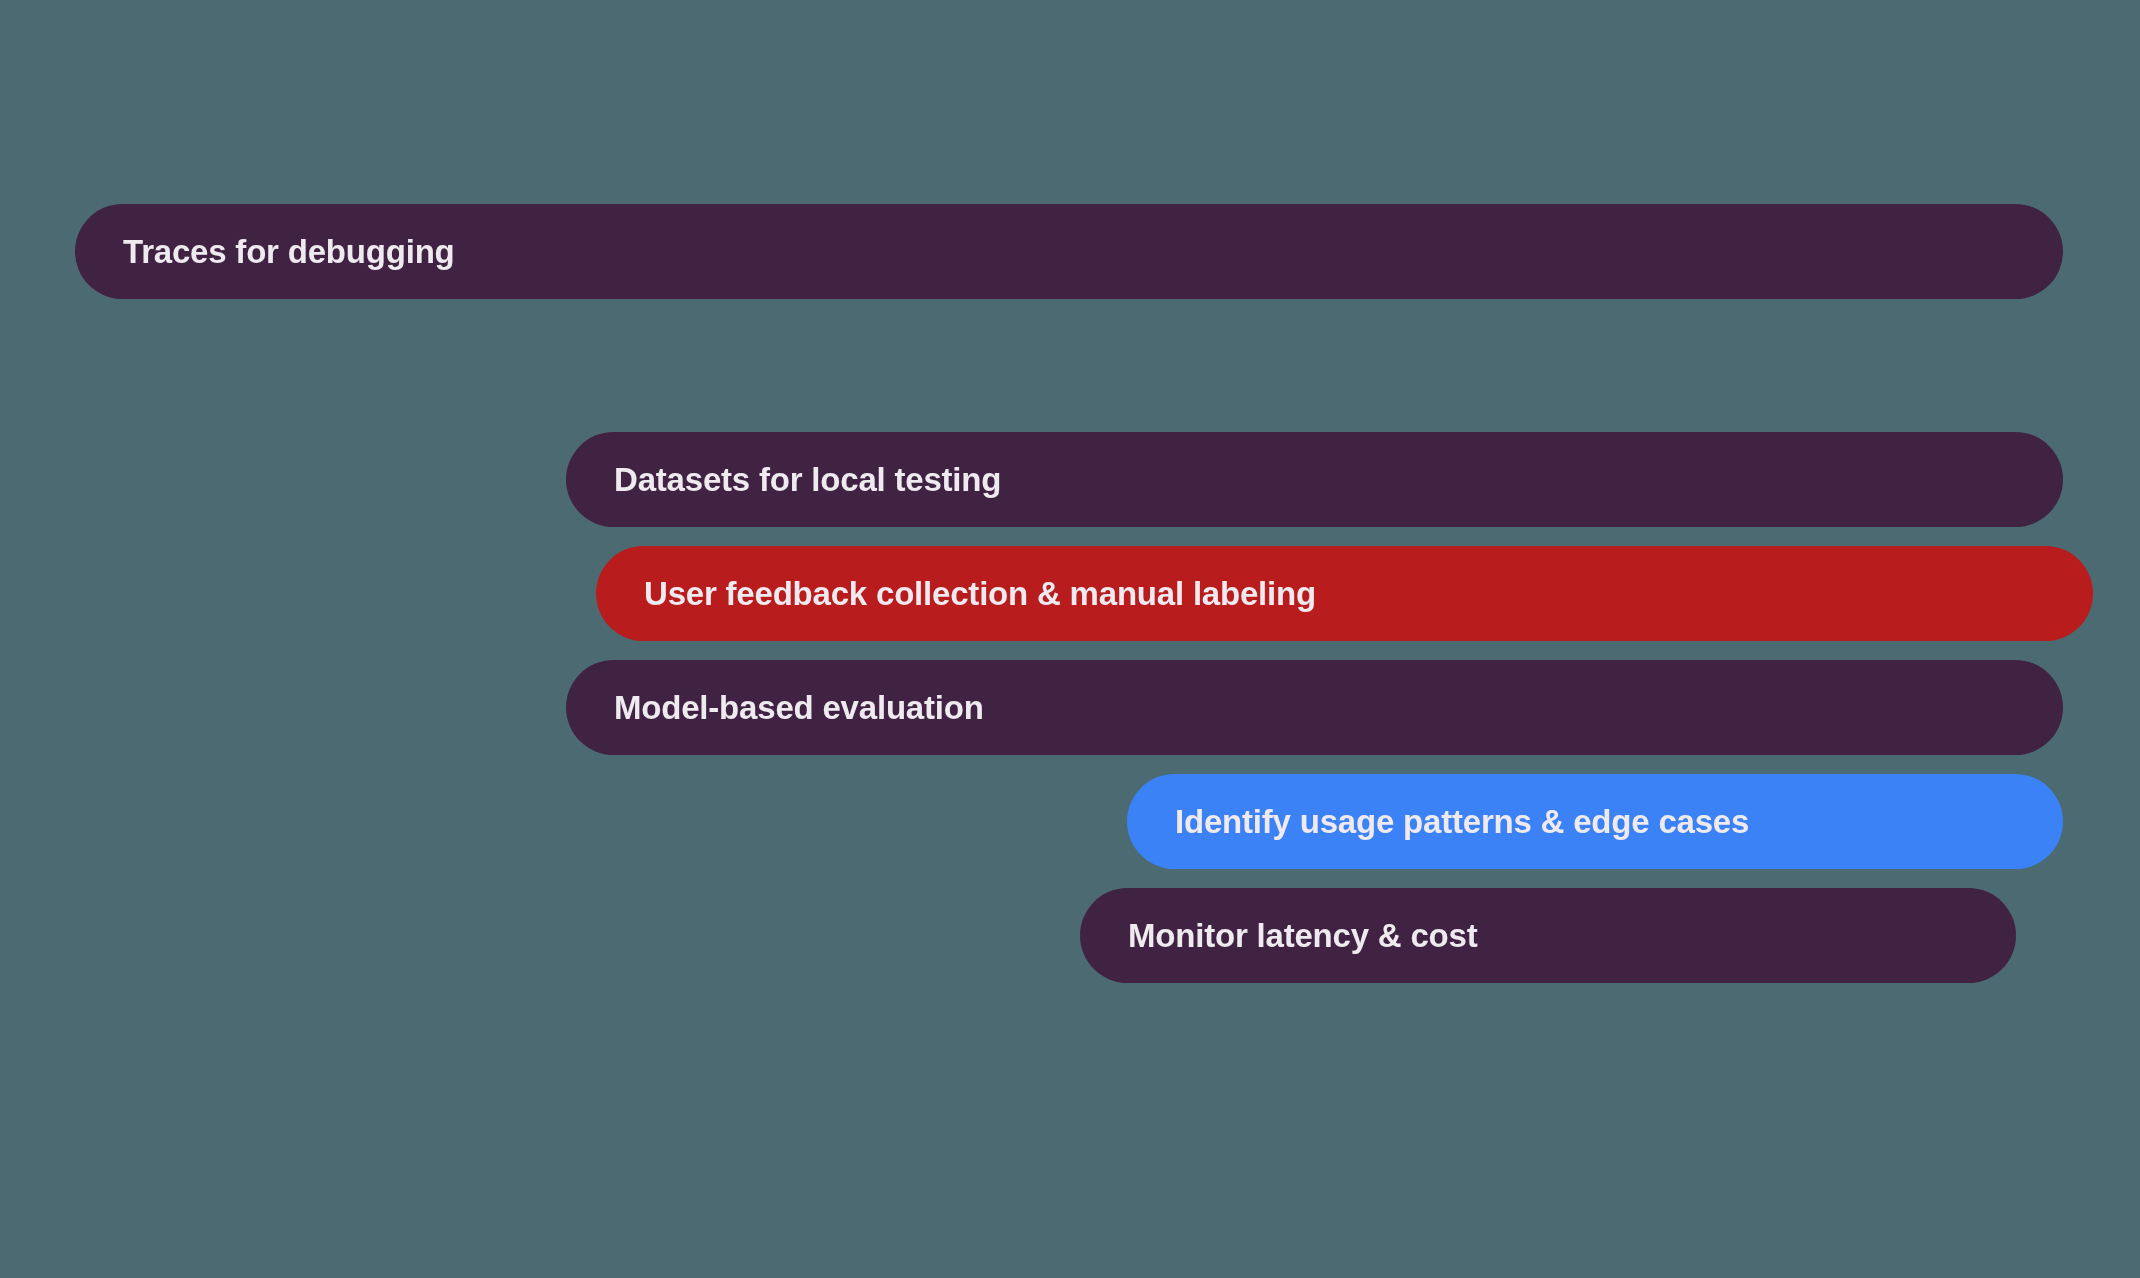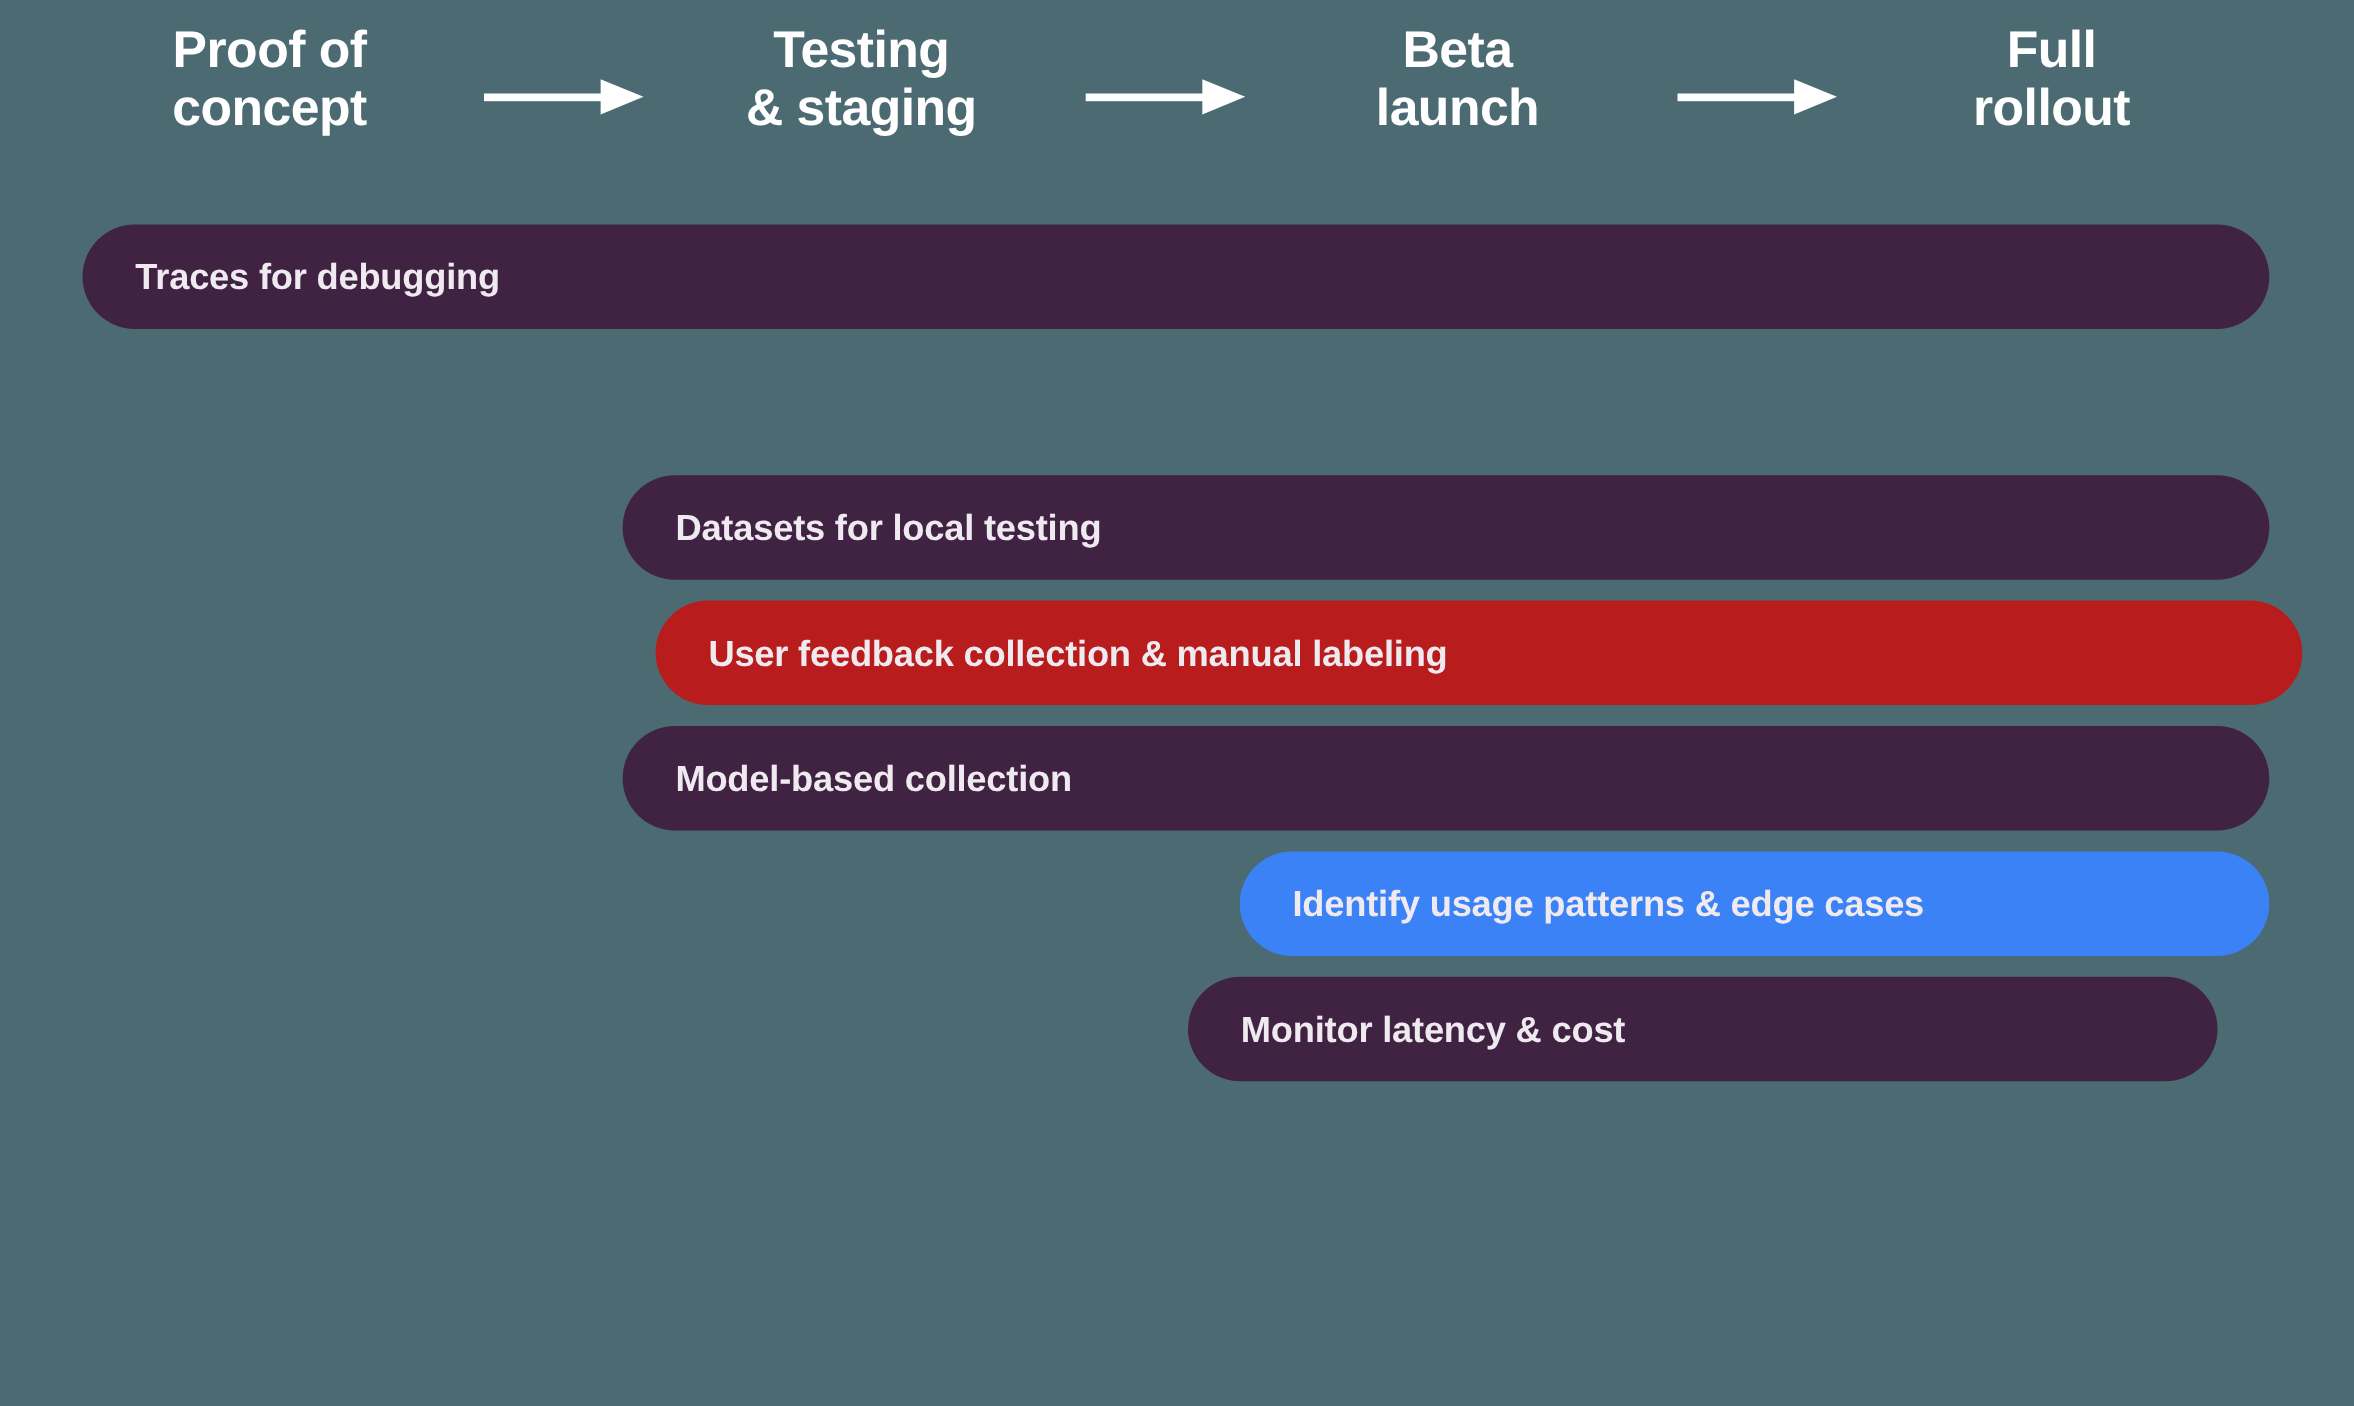--- a/index.html
+++ b/index.html
@@ -101,56 +101,33 @@
     font-weight: bold;
     letter-spacing: -0.2px;
     white-space: nowrap;
   }
 </style>
 </head>
 <body>
 
 <div id="stage" style="background: rgb(76, 106, 114);">
 
-  <div id="phases">
-    <div class="phase-label p0" style="color: rgb(255, 255, 255);">Proof of
-concept</div>
-    <div class="phase-label p1" style="color: rgb(255, 255, 255);">Testing
-&amp; staging</div>
-    <div class="phase-label p2" style="color: rgb(255, 255, 255);">Beta
-launch</div>
-    <div class="phase-label p3" style="color: rgb(255, 255, 255);">Full
-rollout</div>
-
-    <div class="arrow a0">
-      <div class="shaft"></div>
-      <div class="head"></div>
-    </div>
-    <div class="arrow a1">
-      <div class="shaft"></div>
-      <div class="head"></div>
-    </div>
-    <div class="arrow a2">
-      <div class="shaft"></div>
-      <div class="head"></div>
-    </div>
-  </div>
 
   <div id="bars">
       <div class="bar" style="left: 75px; top: 204px; width: 1988px; background: rgb(64, 34, 67);">
         <span class="bar-label" style="color: rgb(239, 234, 239);">Traces for debugging</span>
       </div>
       <div class="bar" style="left: 566px; top: 432px; width: 1497px; background: rgb(64, 34, 67);">
         <span class="bar-label" style="color: rgb(239, 234, 239);">Datasets for local testing</span>
       </div>
       <div class="bar" style="left: 596px; top: 546px; width: 1497px; background: #b91c1c;">
         <span class="bar-label" style="color: rgb(239, 234, 239);">User feedback collection &amp; manual labeling</span>
       </div>
       <div class="bar" style="left: 566px; top: 660px; width: 1497px; background: rgb(64, 34, 67);">
-        <span class="bar-label" style="color: rgb(239, 234, 239);">Model-based collection</span>
+        <span class="bar-label" style="color: rgb(239, 234, 239);">Model-based evaluation</span>
       </div>
       <div class="bar" style="left: 1127px; top: 774px; width: 936px; background: #3b82f6;">
         <span class="bar-label" style="color: rgb(239, 234, 239);">Identify usage patterns &amp; edge cases</span>
       </div>
       <div class="bar" style="left: 1080px; top: 888px; width: 936px; background: rgb(64, 34, 67);">
         <span class="bar-label" style="color: rgb(239, 234, 239);">Monitor latency &amp; cost</span>
       </div>
     </div>
 
 </div>

